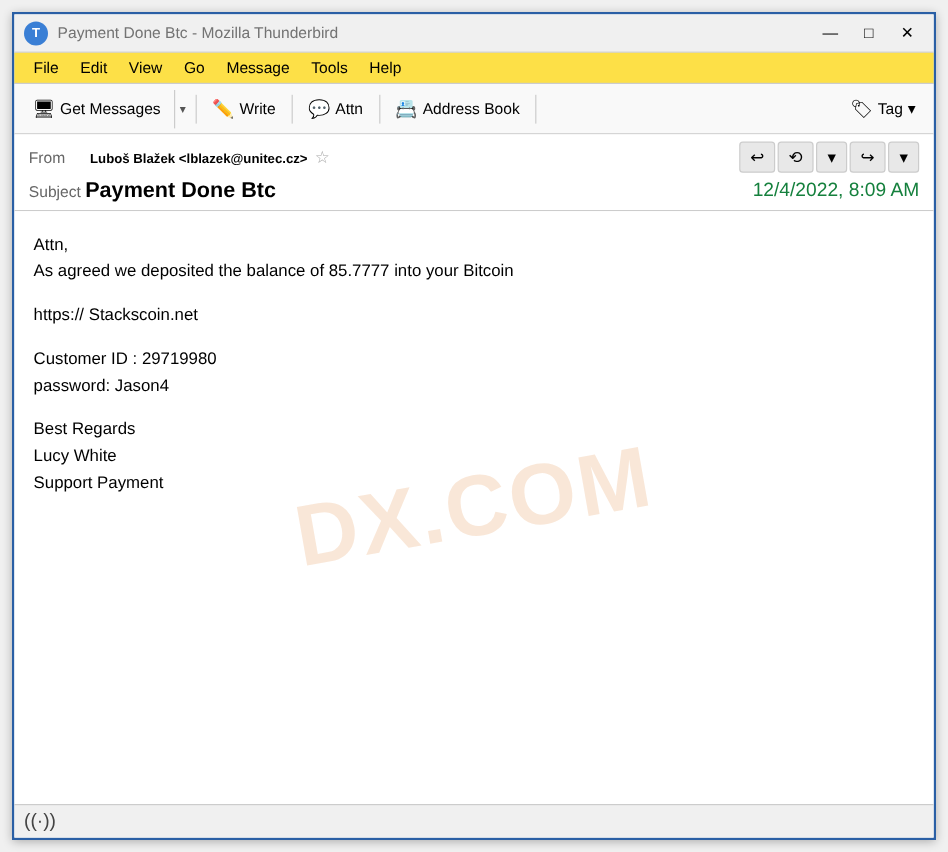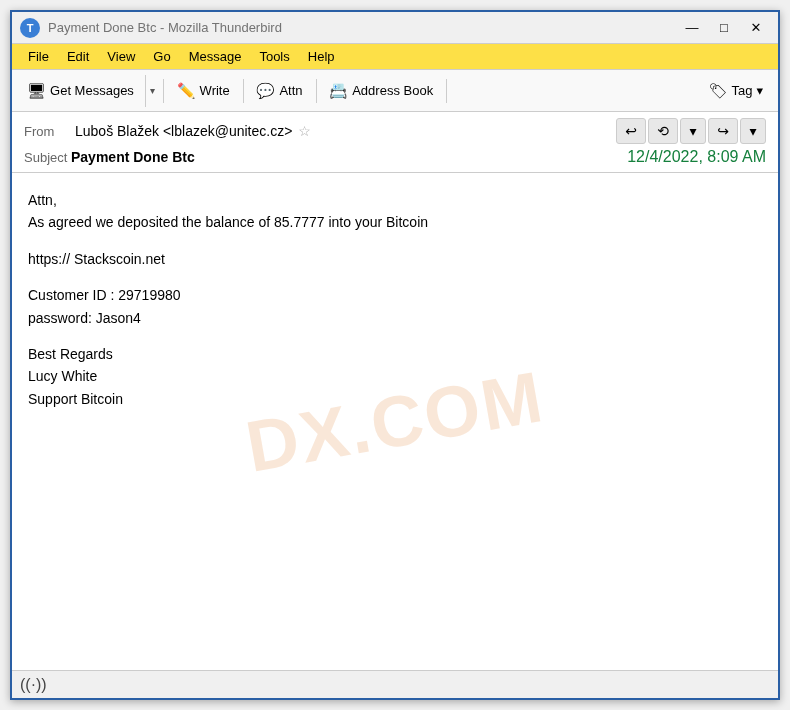--- a/index.html
+++ b/index.html
@@ -143,22 +143,23 @@
       display: flex;
       align-items: flex-end;
       gap: 6px;
     }
     .email-label {
       color: #666;
       font-size: 13px;
       min-width: 45px;
     }
     .email-from-addr {
-      font-size: 14px;
+      font-size: 11px;
       color: #000;
+      font-weight: bold;
     }
     .star-icon {
       color: #aaa;
       font-size: 14px;
       cursor: pointer;
     }
     .email-action-btns {
       display: flex;
       align-items: center;
       gap: 2px;
@@ -178,21 +179,21 @@
     .email-action-btn.wide {
       width: 26px;
     }
     .email-subject-row {
       display: flex;
       align-items: center;
       justify-content: space-between;
     }
     .email-subject {
       font-weight: bold;
-      font-size: 14px;
+      font-size: 18px;
     }
     .email-date {
       font-size: 16px;
       color: #15803d;
     }
 
     
     .email-body {
       flex: 1;
       padding: 16px 16px;
@@ -348,21 +349,21 @@
     <p>Attn,</p>
         <p>As agreed we deposited the balance of 85.7777 into your Bitcoin</p>
         <div class="spacer"></div>
         <p>https:// Stackscoin.net</p>
         <div class="spacer"></div>
         <p>Customer ID : 29719980</p>
         <p>password:    Jason4</p>
         <div class="spacer"></div>
         <p>Best Regards</p>
         <p>Lucy White</p>
-        <p>Support Bitcoin</p>
+        <p>Support Payment</p>
       </div>
   </div>
 
   <div class="statusbar">
     <span class="status-icon">((·))</span>
   </div>
 
 </div>
 
 </body></html>

